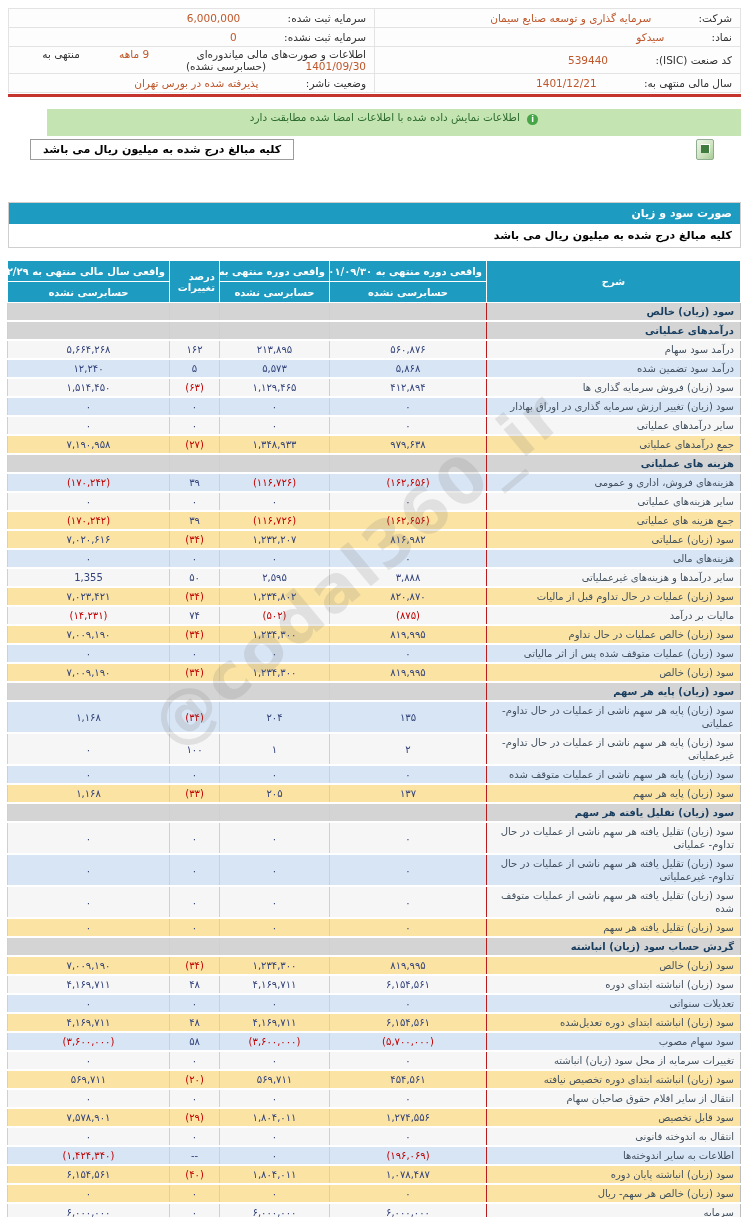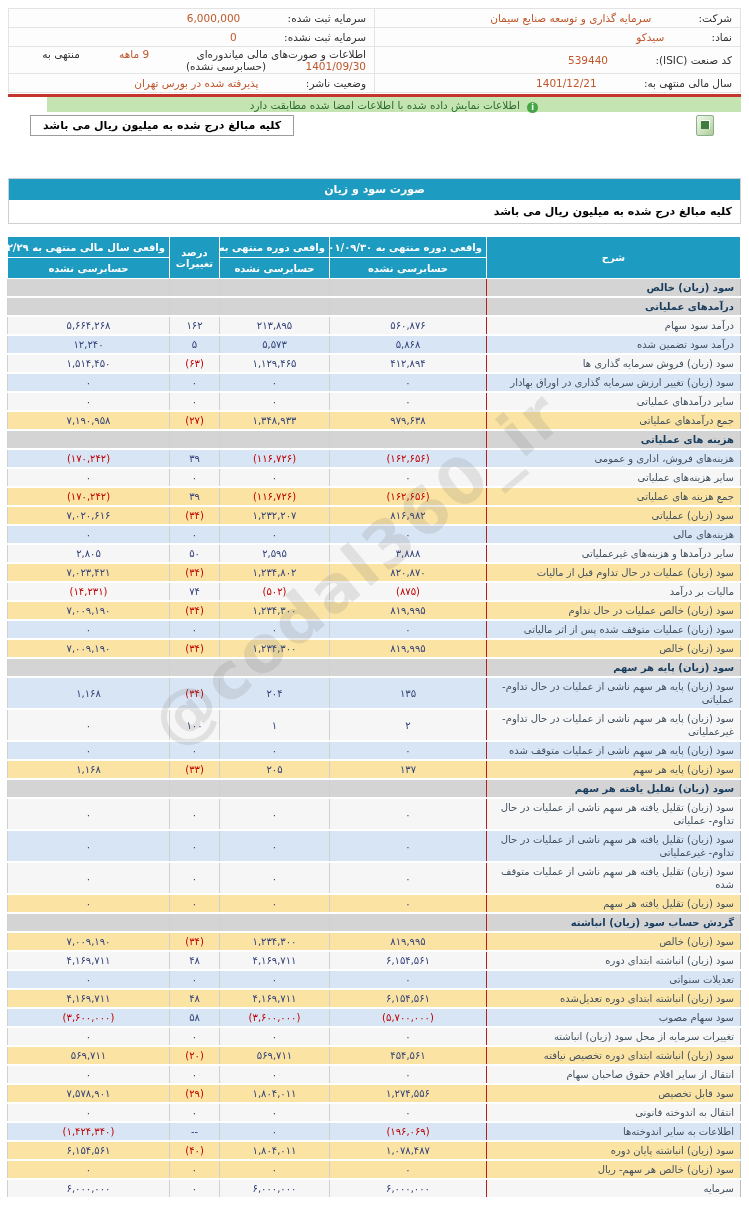--- a/index.html
+++ b/index.html
@@ -8,34 +8,34 @@
     background:#ffffff;direction:rtl;
     font-family:"DejaVu Sans",sans-serif;
   }
   
   .info-table{margin:8px 8px 0 8px;width:733px;border-collapse:collapse;border:1px solid #c9c9c9;background:#fdfdfd;}
   .info-table td{border:1px solid #e3e3e3;padding:1px 8px;font-size:10.5px;color:#333;height:16px;vertical-align:middle;}
   .info-lbl{color:#333;padding-left:44px;}
   .info-val{color:#c0572b;padding-left:36px;}
   .red-line{height:3px;background:#c6342e;margin:1px 8px 0 8px;}
   
-  .notice-bar{margin:0 8px 0 47px;height:15px;line-height:16px;background:#c4e5b2;
+  .notice-bar{margin:12px 8px 0 47px;height:27px;line-height:16px;background:#c4e5b2;
     text-align:center;font-size:10.5px;color:#2e6b2e;}
   .icon-info{display:inline-block;width:11px;height:11px;border-radius:50%;background:#46a546;
     color:#fff;font-size:8px;line-height:11px;text-align:center;font-weight:bold;vertical-align:-1px;margin-left:4px;}
   
   .amounts-row{display:flex;justify-content:space-between;align-items:flex-start;margin:3px 35px 0 8px;}
   .excel-icon{width:16px;height:19px;border:1px solid #8fae8f;border-radius:2px;
     background:linear-gradient(135deg,#eef6e8 0%,#cfe4c2 55%,#a9cc96 100%);position:relative;cursor:pointer;}
   .excel-icon:before{content:"";position:absolute;right:3px;top:4px;width:9px;height:9px;
     background:#3f7d3f;box-shadow:-1px 1px 0 #fff inset;}
   .amounts-box{border:1px solid #9c9c9c;background:#fff;padding:3px 12px;font-size:11px;font-weight:bold;color:#000;margin-left:22px;}
   
   .stmt-head{margin:42px 8px 0 8px;border:1px solid #cfcfcf;}
-  .stmt-title{background:#1e9bc1;color:#fff;font-weight:bold;font-size:11px;padding:4px 8px;text-align:center;}
+  .stmt-title{background:#1e9bc1;color:#fff;font-weight:bold;font-size:11px;padding:4px 8px;}
   .stmt-sub{background:#ffffff;color:#000;font-weight:bold;font-size:11px;padding:5px 8px;}
   
   .main-table{margin:12px 8px 0 8px;width:733px;border-collapse:collapse;table-layout:fixed;border:1px solid #bdbdbd;}
   .main-table th{background:#1e9bc1;color:#fff;font-size:10px;font-weight:bold;
     border:1px solid #ffffff;padding:2px 4px;height:16px;overflow:hidden;white-space:nowrap;text-align:center;}
   .main-table td{overflow:hidden;}
   td.lbl{font-size:10px;color:#41505e;padding:2px 6px;text-align:right;line-height:13px;
     border-left:1px solid #b91c1c;border-bottom:2px solid #ffffff;}
   td.val{font-size:10px;color:#32427a;text-align:center;padding:2px 4px;line-height:13px;
     border-left:1px solid #d0d0d0;border-bottom:2px solid #ffffff;}
@@ -96,21 +96,21 @@
       <col style="width:157px">
       <col style="width:110px">
       <col style="width:50px">
       <col style="width:162px">
   </colgroup>
   <thead>
     <tr>
       <th rowspan="2">شرح</th>
       <th>واقعی دوره منتهی به ۱۴۰۱/۰۹/۳۰</th>
       <th>واقعی دوره منتهی به ۱۴۰۰/۰۹/۳۰</th>
-      <th rowspan="2" style="white-space:normal;">درصد تغییرات</th>
+      <th rowspan="2" style="white-space:normal;text-align:right;">درصد تغییرات</th>
       <th>واقعی سال مالی منتهی به ۱۴۰۰/۱۲/۲۹</th>
     </tr>
     <tr>
       <th>حسابرسی نشده</th>
       <th>حسابرسی نشده</th>
       <th>حسابرسی نشده</th>
     </tr>
   </thead>
   <tbody>
       <tr class="t-section">
@@ -209,21 +209,21 @@
         <td class="val">۰</td>
         <td class="val">۰</td>
         <td class="val">۰</td>
         <td class="val">۰</td>
       </tr>
       <tr class="t-white">
         <td class="lbl">سایر درآمدها و هزینه‌های غیرعملیاتی</td>
         <td class="val">۳,۸۸۸</td>
         <td class="val">۲,۵۹۵</td>
         <td class="val">۵۰</td>
-        <td class="val">۲,۸۰۵</td>
+        <td class="val">1,355</td>
       </tr>
       <tr class="t-yellow">
         <td class="lbl">سود (زیان) عملیات در حال تداوم قبل از مالیات</td>
         <td class="val">۸۲۰,۸۷۰</td>
         <td class="val">۱,۲۳۴,۸۰۲</td>
         <td class="val neg">(۳۴)</td>
         <td class="val">۷,۰۲۳,۴۲۱</td>
       </tr>
       <tr class="t-white">
         <td class="lbl">مالیات بر درآمد</td>

